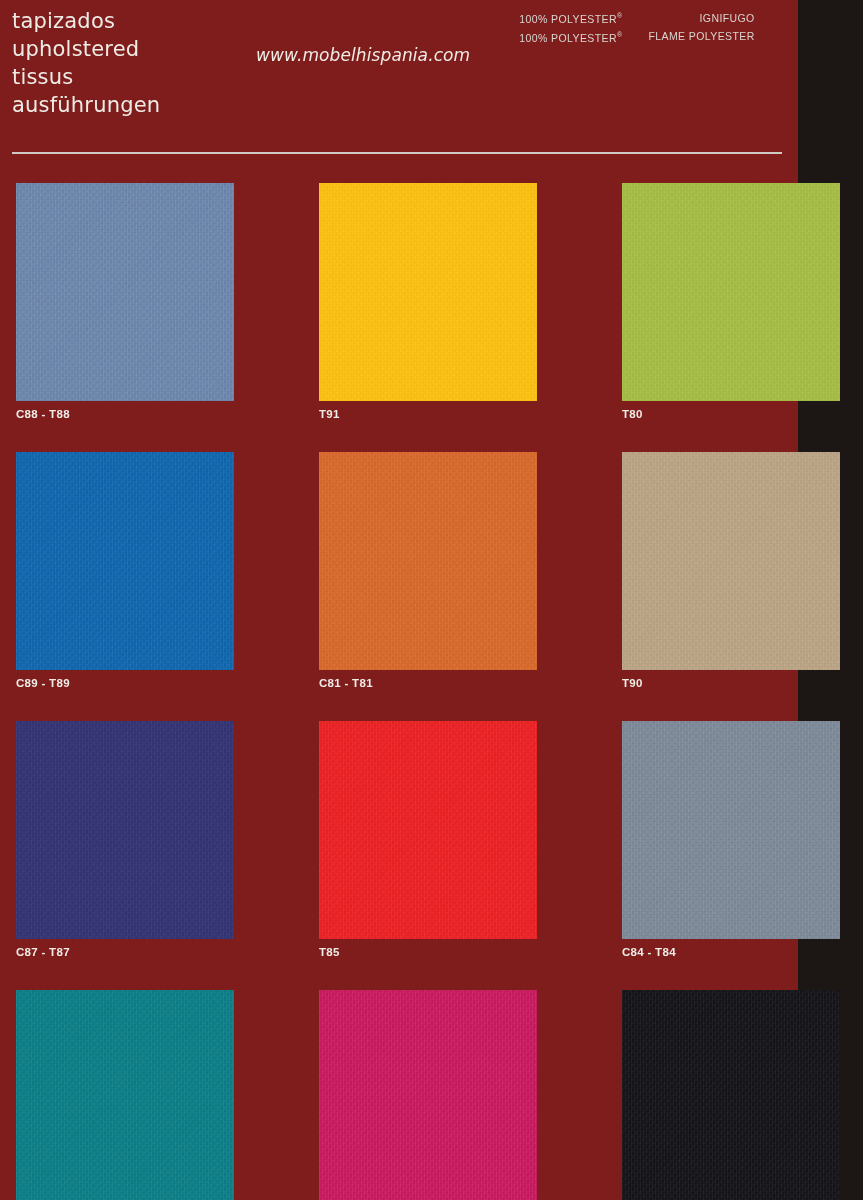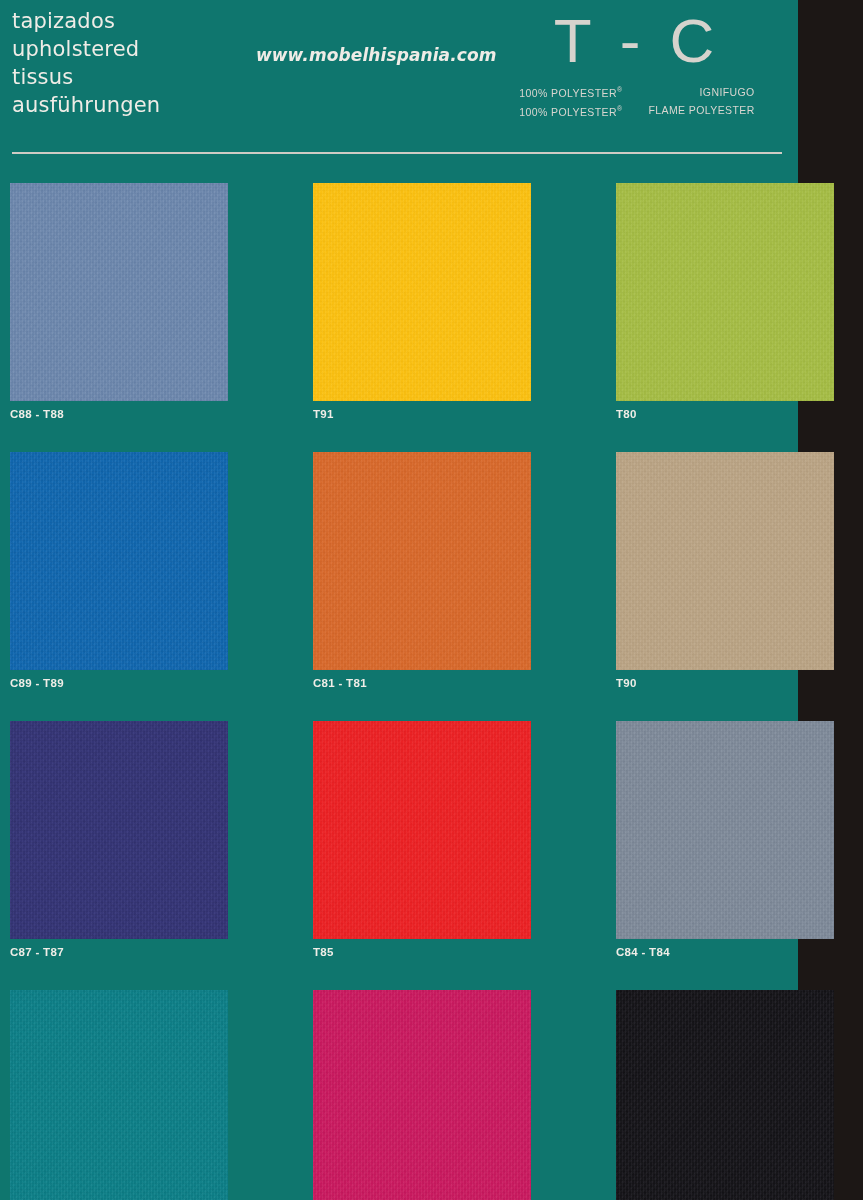--- a/index.html
+++ b/index.html
@@ -14,21 +14,21 @@
     overflow: hidden;
     font-family: "Liberation Sans", sans-serif;
     color: #f2efe9;
     position: relative;
   }
 
   .page {
     position: relative;
     width: 798px;
     height: 1200px;
-    background: #0f766e;
+    background: #7f1d1d;
     box-sizing: border-box;
   }
 
   
   .header {
     position: relative;
     height: 160px;
     padding: 0;
   }
 
@@ -46,21 +46,21 @@
     white-space: nowrap;
     font-family: "DejaVu Sans", sans-serif;
   }
 
   .website {
     position: absolute;
     left: 256px;
     top: 45px;
     font-size: 17px;
     font-style: italic;
-    font-weight: 700;
+    font-weight: 400;
     color: #efece6;
     letter-spacing: 0.1px;
     font-family: "DejaVu Sans", sans-serif;
   }
 
   .brand-block {
     position: absolute;
     right: 16px;
     top: 4px;
     width: 290px;
@@ -111,21 +111,21 @@
   
   .grid {
     position: absolute;
     left: 0;
     top: 183px;
     width: 863px;
   }
   .row {
     display: flex;
     gap: 85px;
-    padding-left: 10px;
+    padding-left: 16px;
     margin-bottom: 32px;
   }
   .cell {
     width: 218px;
   }
   .swatch {
     width: 218px;
     height: 218px;
     position: relative;
     overflow: hidden;
@@ -153,21 +153,20 @@
     <div class="header-titles">
       <div class="tline">tapizados</div>
       <div class="tline">upholstered</div>
       <div class="tline">tissus</div>
       <div class="tline">ausführungen</div>
     </div>
 
     <div class="website">www.mobelhispania.com</div>
 
     <div class="brand-block">
-      <div class="brand-code">T - C</div>
       <div class="brand-specs">
         <div class="spec-col left">
           <div class="sline"><span>100% POLYESTER</span><sup>®</sup></div>
           <div class="sline"><span>100% POLYESTER</span><sup>®</sup></div>
         </div>
         <div class="spec-col right">
           <div class="sline">IGNIFUGO</div>
           <div class="sline">FLAME POLYESTER</div>
         </div>
       </div>

